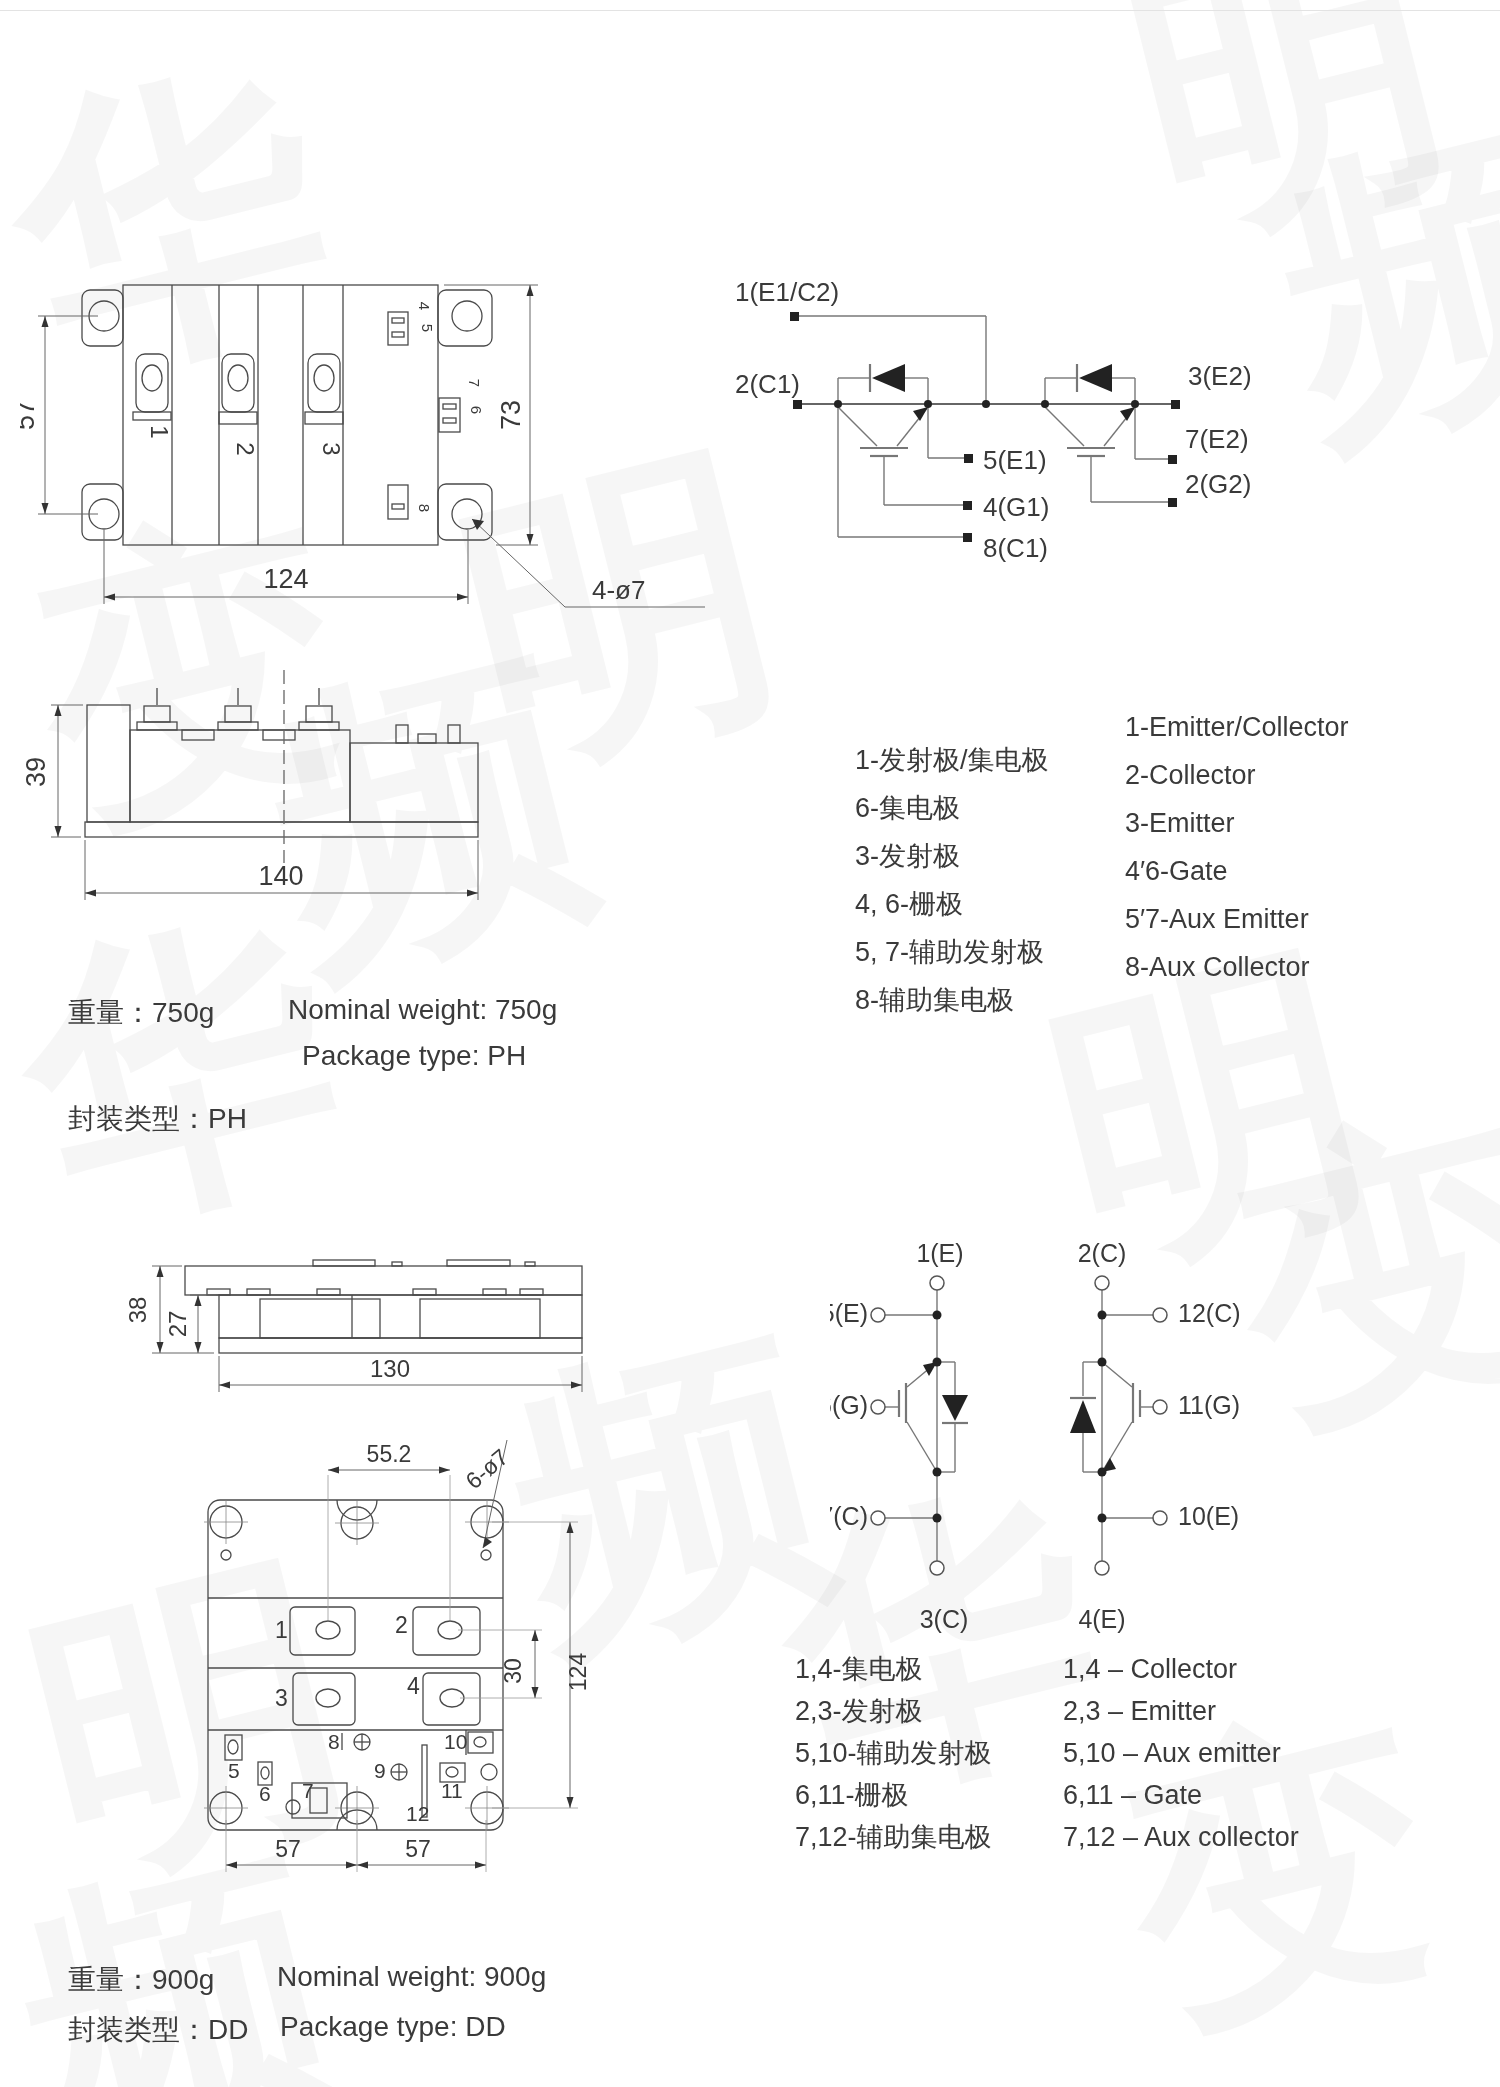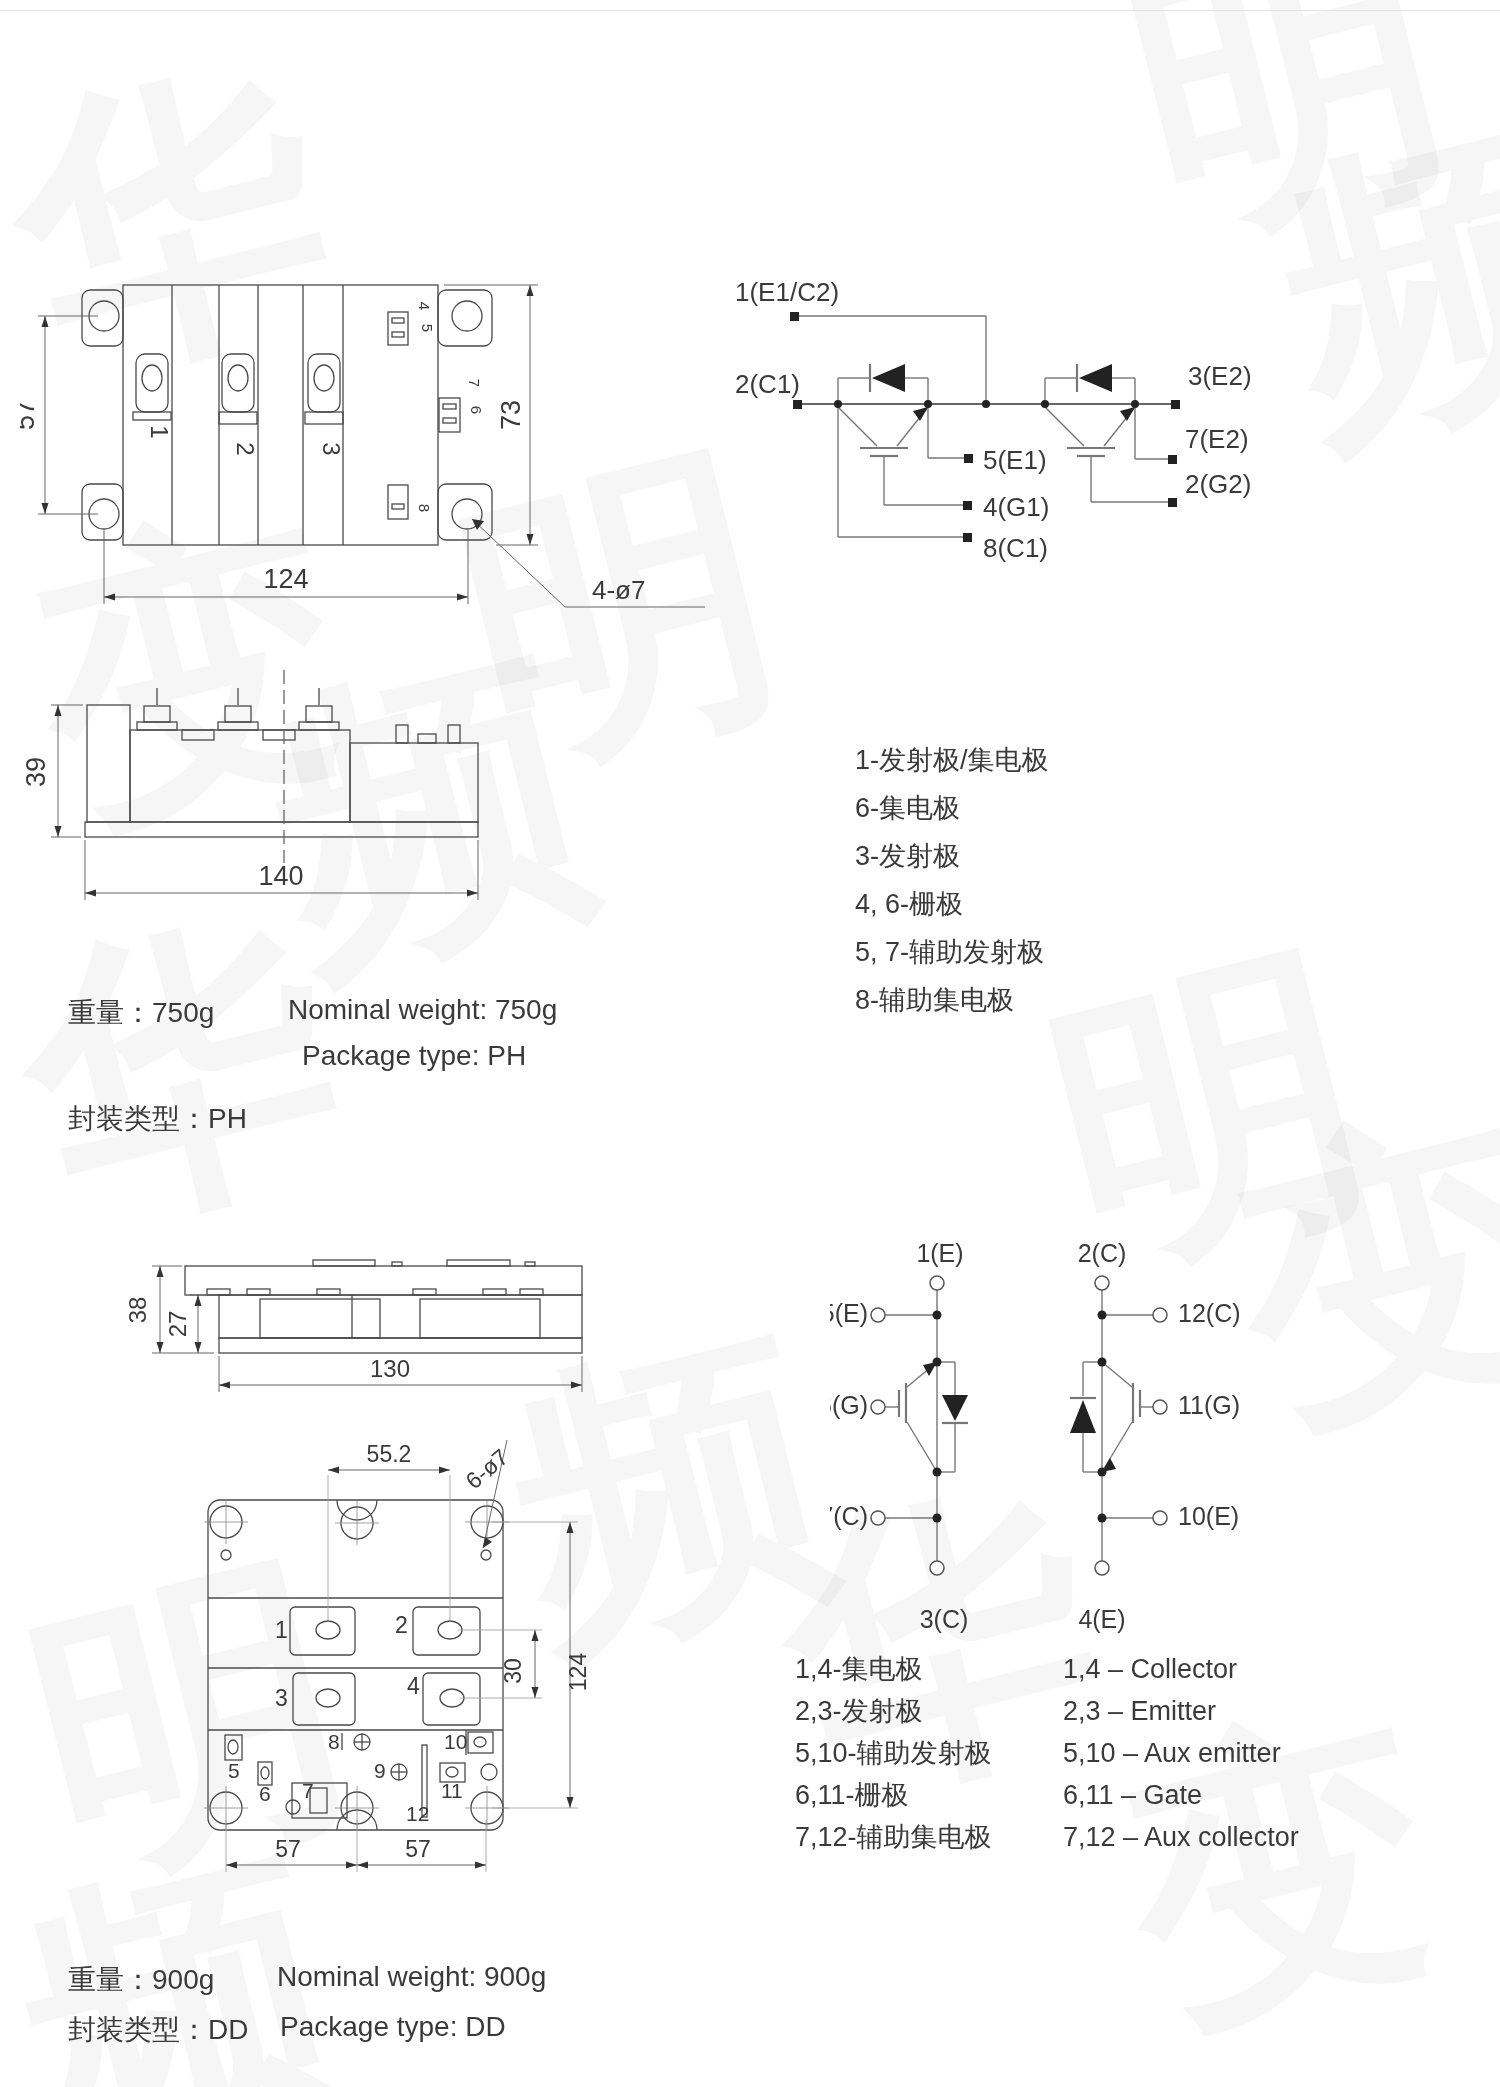--- a/index.html
+++ b/index.html
@@ -223,20 +223,28 @@
     <text x="256" y="237" font-size="27" text-anchor="middle">140</text>
   </svg>
 
   <div class="pinlist pl-m1" style="left:855px;top:736px">
     <div>1-发射极/集电极</div>
     <div>6-集电极</div>
     <div>3-发射极</div>
     <div>4, 6-栅极</div>
     <div>5, 7-辅助发射极</div>
     <div>8-辅助集电极</div>
+  </div>
+  <div class="pinlist pl-m1" style="left:1125px;top:703px">
+    <div>1-Emitter/Collector</div>
+    <div>2-Collector</div>
+    <div>3-Emitter</div>
+    <div>4′6-Gate</div>
+    <div>5′7-Aux Emitter</div>
+    <div>8-Aux Collector</div>
   </div>
 
   <div class="info" style="left:68px;top:946px">重量：750g</div>
   <div class="info" style="left:288px;top:946px">Nominal weight: 750g</div>
   <div class="info" style="left:68px;top:1052px">封装类型：PH</div>
   <div class="info" style="left:302px;top:992px">Package type: PH</div>
 
   <svg class="layer" style="left:100px;top:1185px" width="580" height="250" viewBox="0 0 580 250">
     <g stroke="#4a4a4a" fill="none" stroke-width="1.3">
       <rect x="85" y="81" width="397" height="29"></rect>

